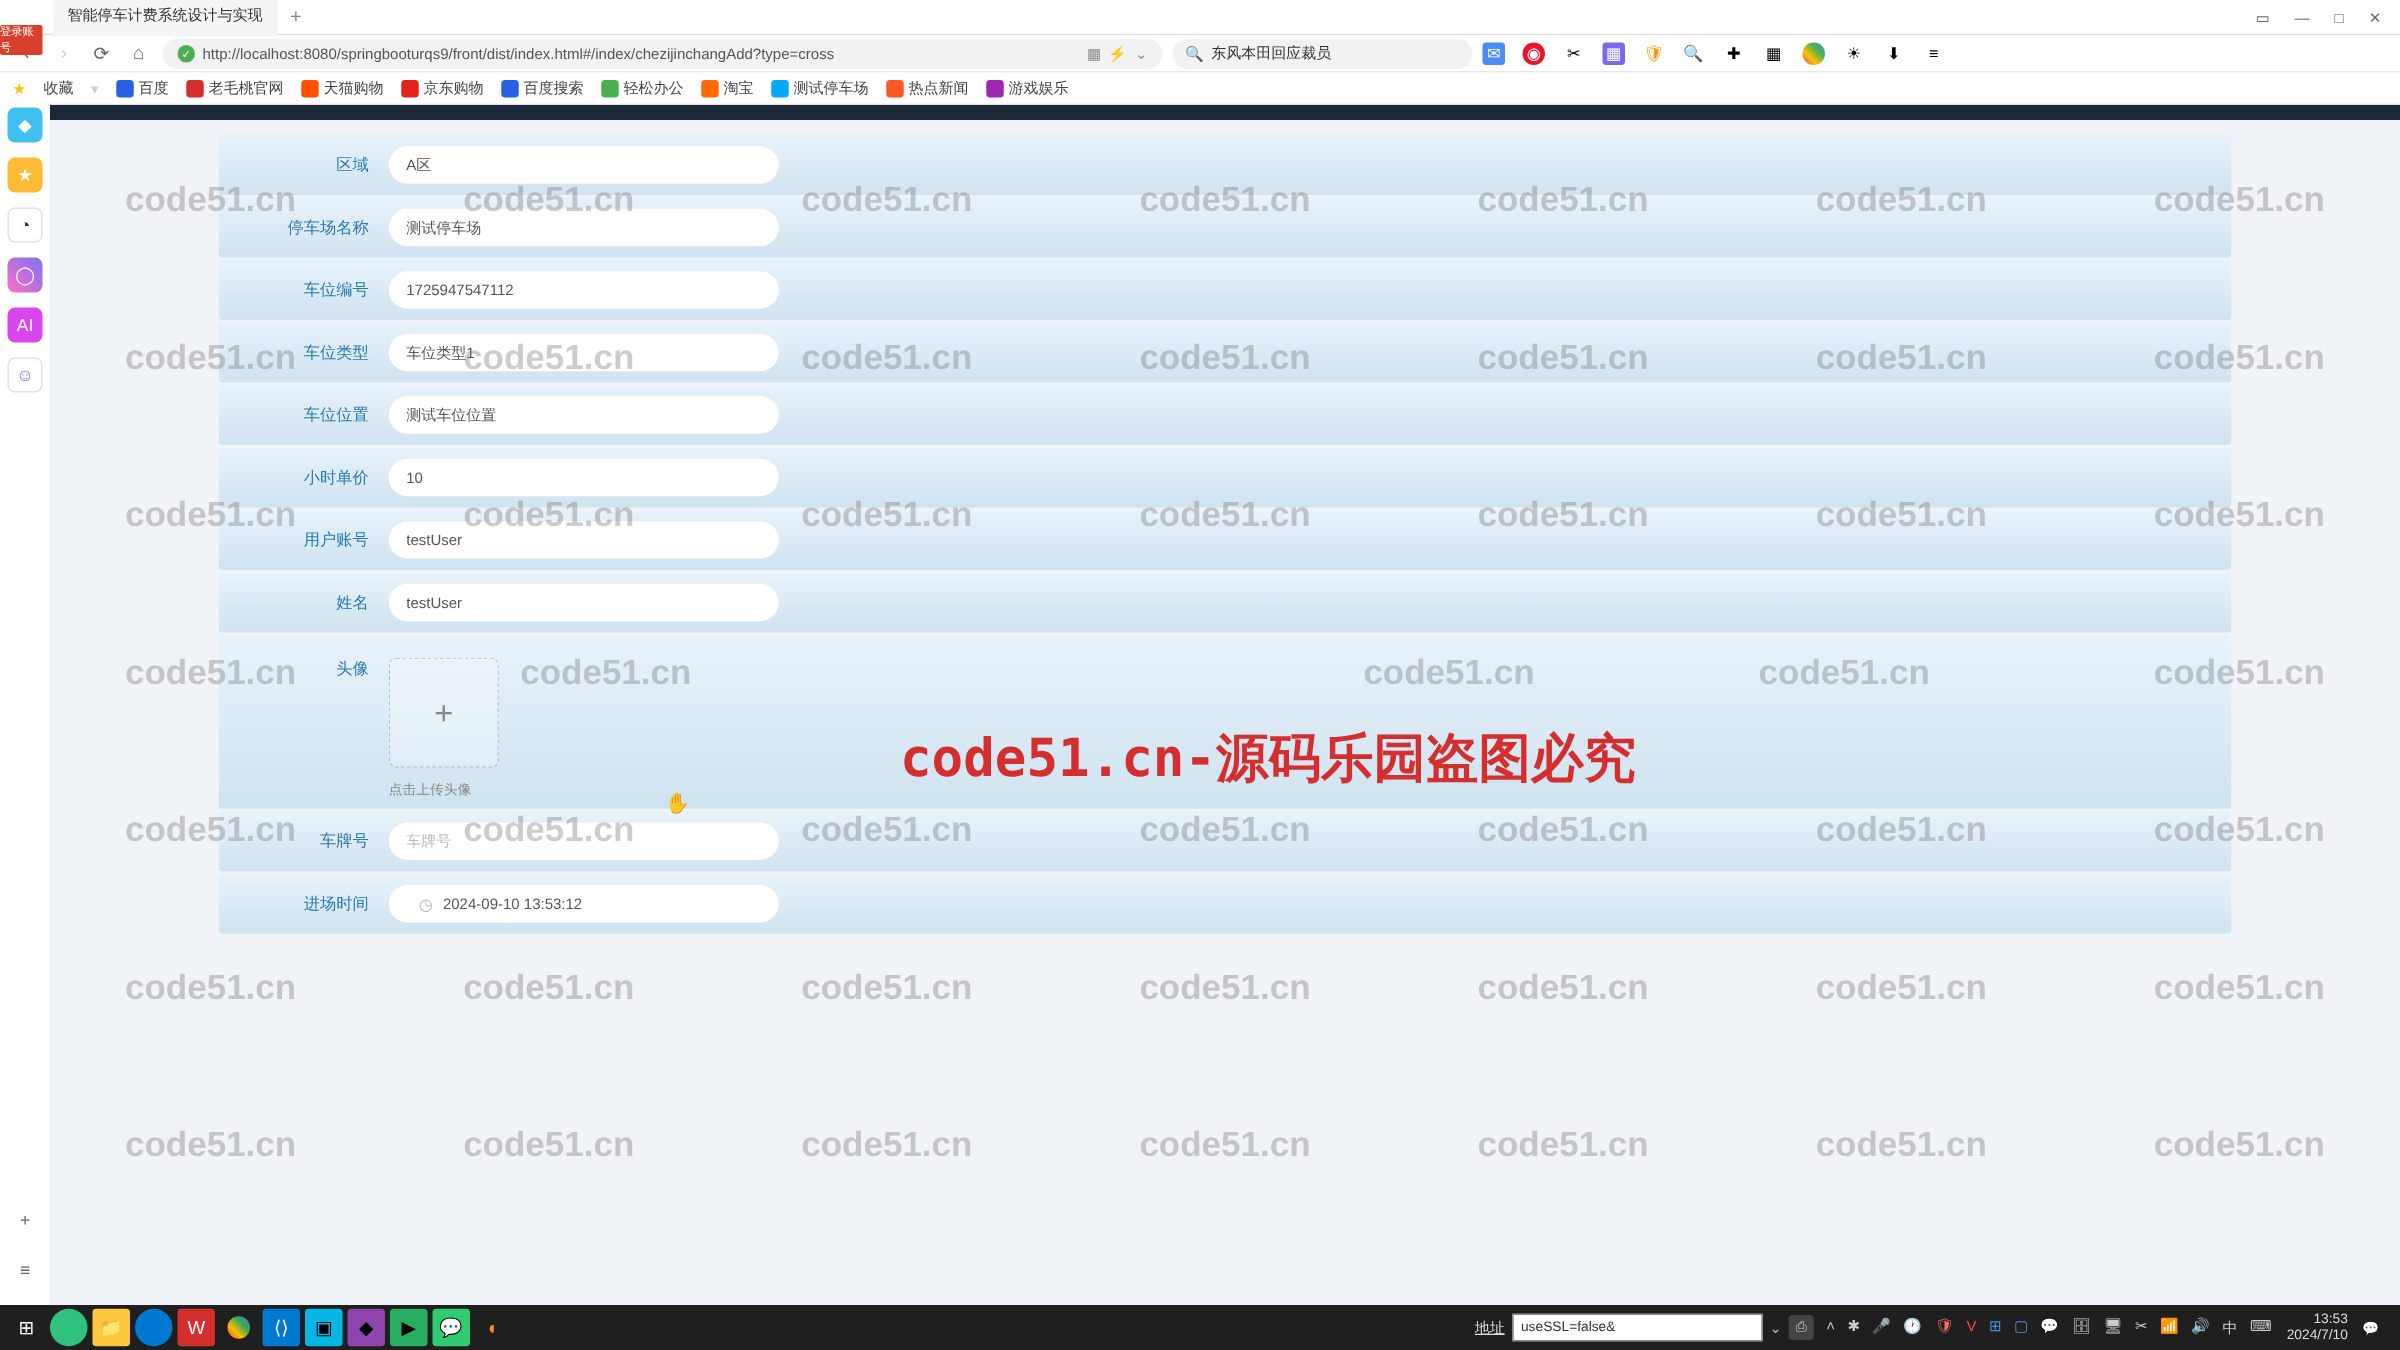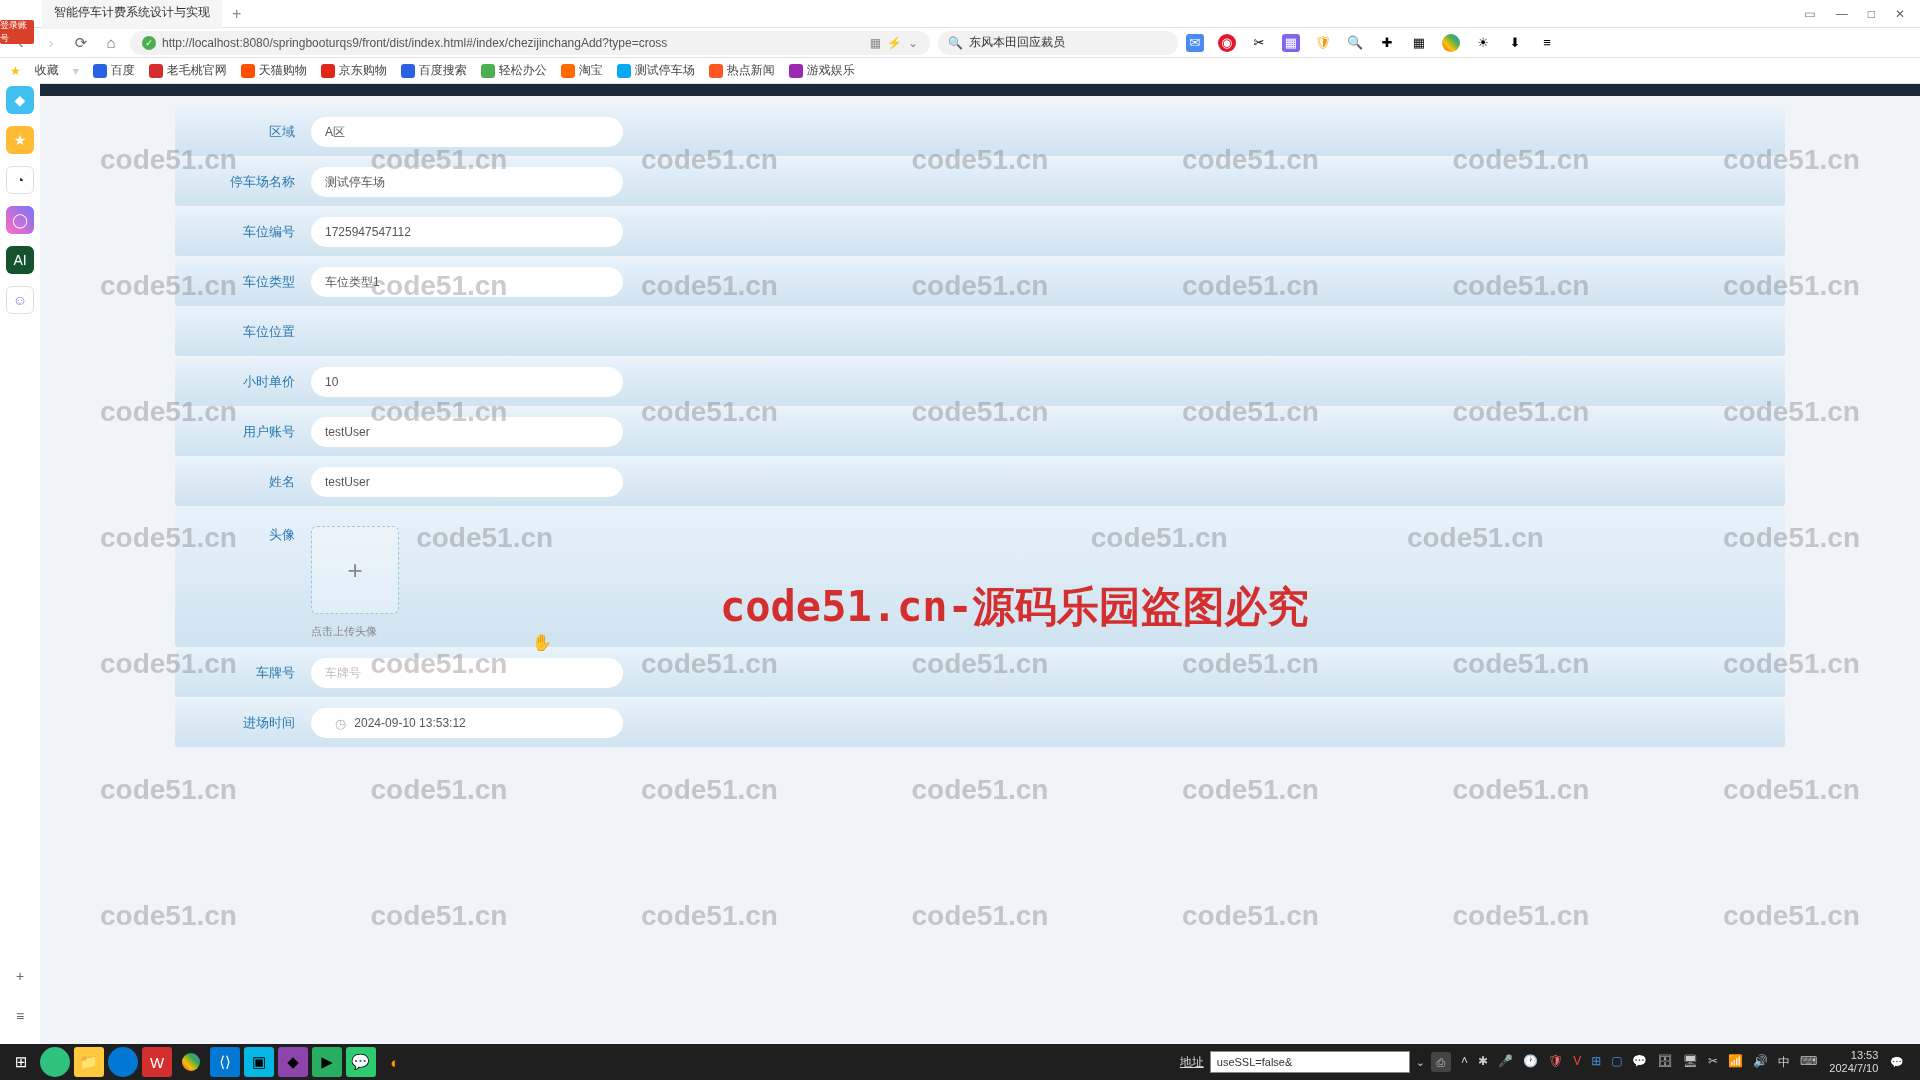--- a/index.html
+++ b/index.html
@@ -171,21 +171,21 @@
       <span class="ico16" style="background:#9c27b0"></span>
       <span>游戏娱乐</span>
     </div>
 </div>
 
 <div class="left-dock">
   <div class="dock-it" style="background:#3fc0f0">◆</div>
   <div class="dock-it" style="background:#ffbb33">★</div>
   <div class="dock-it" style="background:#fff;color:#333;border:1px solid #ddd">◔</div>
   <div class="dock-it" style="background:linear-gradient(45deg,#ff6ec4,#7873f5)">◯</div>
-  <div class="dock-it" style="background:#14532d">AI</div>
+  <div class="dock-it" style="background:#d946ef">AI</div>
   <div class="dock-it" style="background:#fff;color:#7b68ee;border:1px solid #ddd">☺</div>
 </div>
 <div class="dock-bottom">
   <div class="dock-it" style="color:#666">+</div>
   <div class="dock-it" style="color:#666">≡</div>
 </div>
 
 <div class="page">
   <div class="dark-strip"></div>
   <div class="form-wrap">
@@ -200,20 +200,21 @@
     <div class="form-row">
       <div class="lbl">车位编号</div>
       <input class="inp" value="1725947547112" style="">
     </div>
     <div class="form-row">
       <div class="lbl">车位类型</div>
       <input class="inp" value="车位类型1" style="">
     </div>
     <div class="form-row">
       <div class="lbl">车位位置</div>
+      <input class="inp" value="测试车位位置" style="">
     </div>
     <div class="form-row">
       <div class="lbl">小时单价</div>
       <input class="inp" value="10" style="">
     </div>
     <div class="form-row">
       <div class="lbl">用户账号</div>
       <input class="inp" value="testUser" style="">
     </div>
     <div class="form-row">

